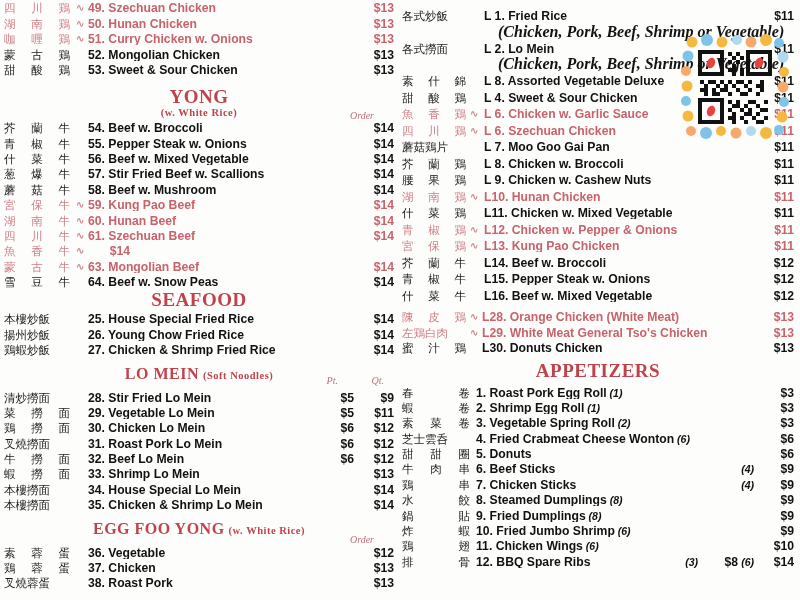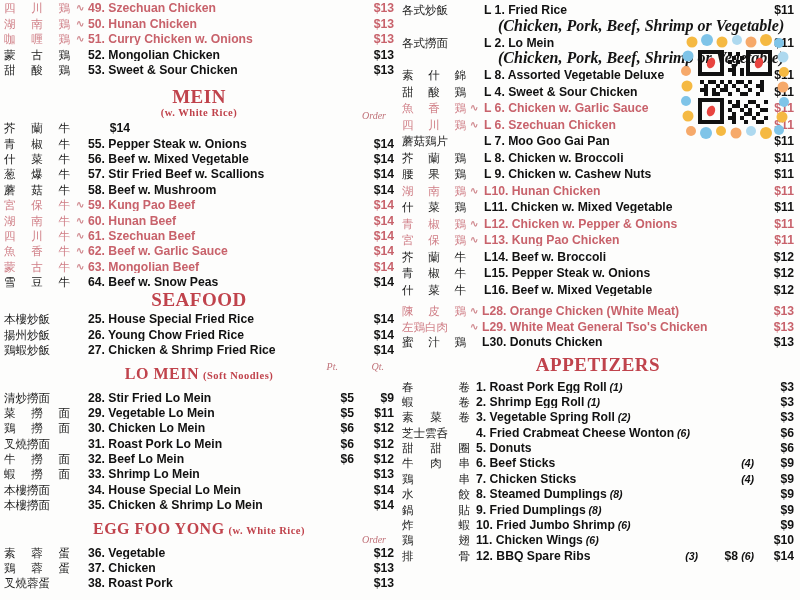--- a/index.html
+++ b/index.html
@@ -28,27 +28,27 @@
     letter-spacing: .5px;
     line-height: 1.05;
   }
   .section-head .sh-main { font-size: 19px; }
   .section-head .sh-sub  { font-size: 10.5px; }
   .section-head.inline .sh-main { font-size: 16px; }
   .section-head.inline .sh-sub  { font-size: 10.5px; margin-left: 4px; }
 
   .head-row { position: relative; }
   .head-row .order-label {
-    position: absolute; right: 8px; bottom: 0px;
+    position: absolute; right: 20px; bottom: 0px;
     font-family: "Liberation Serif", serif;
     font-style: italic; font-size: 10px; color: #c0737a;
     font-weight: normal;
   }
   .head-row .ptqt {
-    position: absolute; bottom: 18px;
+    position: absolute; bottom: 4px;
     font-family: "Liberation Serif", serif;
     font-style: italic; font-size: 10px; color: #c0737a;
   }
   .head-row .ptqt.pt { right: 56px; }
   .head-row .ptqt.qt { right: 10px; }
 
   
   .item {
     display: flex; align-items: baseline;
     font-size: 12.2px; font-weight: bold;
@@ -168,33 +168,34 @@
             <span>鶏</span>
           </span>
           <span class="chili empty">∿</span>
           <span class="nm">53. Sweet &amp; Sour Chicken</span>
           <span class="pr">$13</span>
         </div>
       </div>
 
     <div class="head-row" style="margin-top:9px;height:34px">
       <div class="section-head">
-        <div class="sh-main">MEIN</div>
+        <div class="sh-main">YONG</div>
         <div class="sh-sub">(w. White Rice)</div>
       </div>
       <div class="order-label">Order</div>
     </div>
     <div id="beef-items">
         <div class="item">
           <span class="cn w3">
             <span>芥</span>
             <span>蘭</span>
             <span>牛</span>
           </span>
           <span class="chili empty">∿</span>
+          <span class="nm">54. Beef w. Broccoli</span>
           <span class="pr">$14</span>
         </div>
         <div class="item">
           <span class="cn w3">
             <span>青</span>
             <span>椒</span>
             <span>牛</span>
           </span>
           <span class="chili empty">∿</span>
           <span class="nm">55. Pepper Steak w. Onions</span>
@@ -260,21 +261,20 @@
           <span class="nm">61. Szechuan Beef</span>
           <span class="pr">$14</span>
         </div>
         <div class="item spicy">
           <span class="cn w3">
             <span>魚</span>
             <span>香</span>
             <span>牛</span>
           </span>
           <span class="chili">∿</span>
-          <span class="nm">62. Beef w. Garlic Sauce</span>
           <span class="pr">$14</span>
         </div>
         <div class="item spicy">
           <span class="cn w3">
             <span>蒙</span>
             <span>古</span>
             <span>牛</span>
           </span>
           <span class="chili">∿</span>
           <span class="nm">63. Mongolian Beef</span>
@@ -527,21 +527,21 @@
             <rect x="64" y="88" width="4" height="4"></rect>
           <rect x="76" y="88" width="4" height="4"></rect>
             <rect x="88" y="88" width="4" height="4"></rect>
           <rect x="56" y="92" width="4" height="4"></rect>
             <rect x="68" y="92" width="4" height="4"></rect>
           <rect x="80" y="92" width="8" height="4"></rect>
         </g>
       </svg>
     </div>
 
-    <div id="lunch-items" style="padding-top:2px">
+    <div id="lunch-items" style="padding-top:8px">
         <div class="item lrow">
           <span class="cn lcol" style="display: block;">各式炒飯</span>
           <span class="chili empty">∿</span>
           <span class="nm">L 1. Fried Rice</span>
           <span class="pr">$11</span>
         </div>
         <div class="sub">(Chicken, Pork, Beef, Shrimp or Vegetable)</div>
         <div class="item lrow">
           <span class="cn lcol" style="display: block;">各式撈面</span>
           <span class="chili empty">∿</span>

